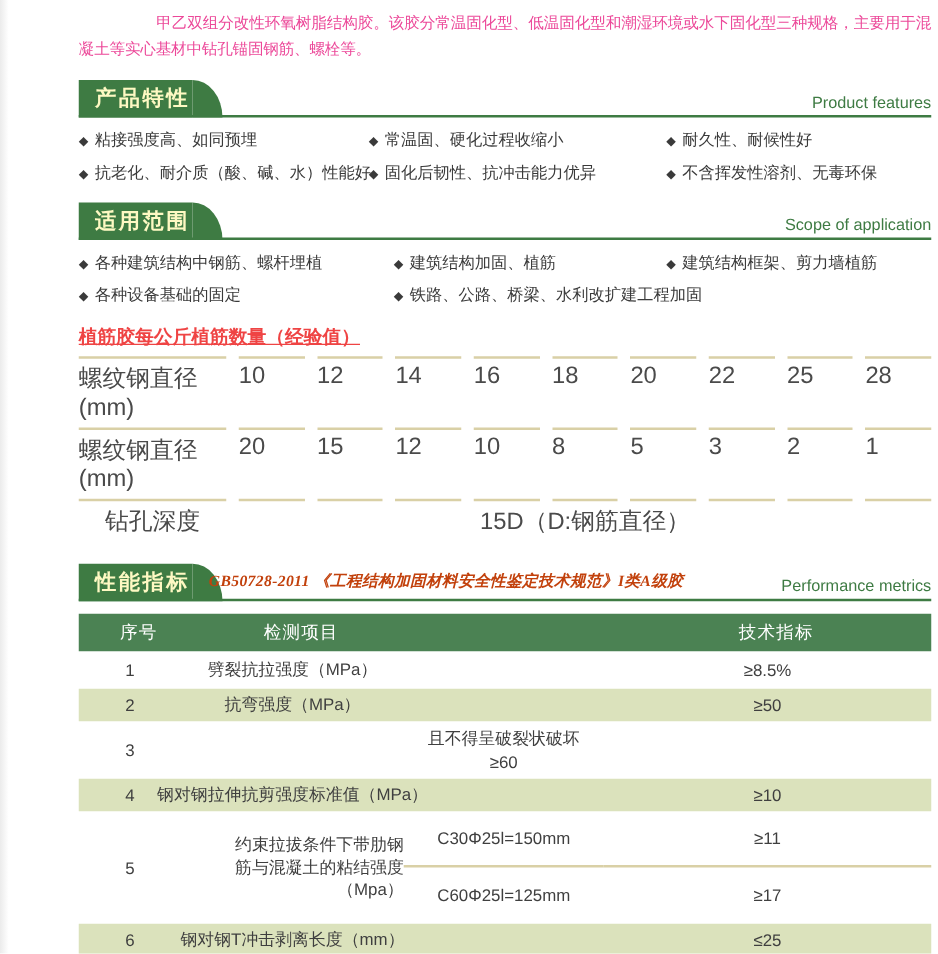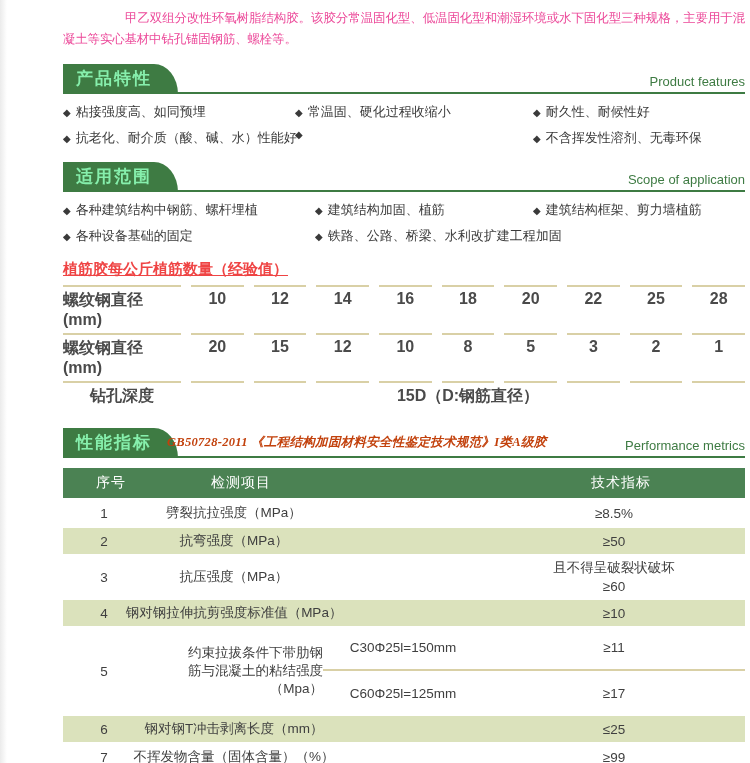--- a/index.html
+++ b/index.html
@@ -20,39 +20,39 @@
 
   
   .intro{font-size:12.5px;line-height:21px;letter-spacing:-0.2px;color:#ec4899;
     text-indent:62px;text-align:justify;}
 
   
   .sec-head{position:relative;height:30px;}
   .mt-feat{margin-top:14px;} .mt-scope{margin-top:15px;} .mt-perf{margin-top:17px;}
   .sec-line{position:absolute;left:0;right:0;bottom:0;height:2px;background:var(--green);}
   .sec-tab{position:absolute;left:0;bottom:0;height:30px;line-height:30px;background:var(--green);
-    color:#86efac;font-size:17px;font-weight:700;letter-spacing:2px;padding:0 2px 0 13px;}
+    color:#fef9c3;font-size:17px;font-weight:700;letter-spacing:2px;padding:0 2px 0 13px;}
   .sec-tab::after{content:"";position:absolute;left:100%;top:0;width:24px;height:100%;
     background:var(--green);border-radius:0 100% 0 0;}
   .sec-en{position:absolute;right:0;bottom:5px;font-size:13px;color:var(--green);padding-left:12px;}
   .std{position:absolute;left:104px;bottom:7px;font-family:"Liberation Serif","DejaVu Serif",serif;
     font-style:italic;font-weight:600;font-size:12.5px;color:#c2410c;letter-spacing:.3px;}
 
   
   .bullets{margin-top:9px;display:grid;row-gap:8px;font-size:13px;color:#3a3a3a;}
   .features-grid{grid-template-columns:232px 238px 1fr;}
   .scope-grid{grid-template-columns:252px 218px 1fr;}
   .bullet-row{display:flex;align-items:baseline;white-space:nowrap;}
   .diamond{font-size:10px;margin-right:5px;color:#3a3a3a;}
 
   
   .dosage-title{margin-top:15px;font-size:15px;font-weight:700;color:#ef4444;text-decoration:underline;}
   .dtable{margin-top:6px;display:grid;grid-template-columns:118px repeat(9,1fr);
-    column-gap:10px;font-size:16px;color:#4a4a4a;font-weight:bold;}
-  .dc{text-align:center;padding:3px 0 4px 0;}
+    column-gap:10px;font-size:19px;color:#4a4a4a;}
+  .dc{text-align:left;padding:3px 0 4px 0;}
   .dc.lbl{text-align:left;}
   .dc.ctr{text-align:center;}
   .bt{border-top:2px solid var(--tan);}
   .bb{border-bottom:2px solid var(--tan);}
   .dspan{grid-column:2 / -1;text-align:center;}
 
   
   .ptable{margin-top:10px;border-bottom:3px solid var(--green);}
   .pgrid{display:grid;grid-template-columns:82px 178px 160px 1fr;align-items:center;}
   .phead{background:var(--thead);color:#fff;font-size:14px;height:30px;}
@@ -97,20 +97,21 @@
       <div class="bullet-row">
           <span class="diamond">◆</span>
           <span>耐久性、耐候性好</span>
         </div>
       <div class="bullet-row">
           <span class="diamond">◆</span>
           <span>抗老化、耐介质（酸、碱、水）性能好</span>
         </div>
       <div class="bullet-row">
           <span class="diamond">◆</span>
+          <span>固化后韧性、抗冲击能力优异</span>
         </div>
       <div class="bullet-row">
           <span class="diamond">◆</span>
           <span>不含挥发性溶剂、无毒环保</span>
         </div>
     </div>
 
     <div class="sec-head mt-scope">
       <div class="sec-line"></div>
       <div class="sec-tab">
@@ -197,21 +198,20 @@
 
       <div class="pgrid prow hl r2">
         <div class="pc">2</div>
         <div class="pc item">抗弯强度（MPa）</div>
         <div class="pc"></div>
         <div class="pc">≥50</div>
       </div>
 
       <div class="pgrid prow r3">
         <div class="pc">3</div>
-        <div class="pc item">抗压强度（MPa）</div>
         <div class="pc"></div>
         <div class="pc two-line">
           <div>且不得呈破裂状破坏</div>
           <div>≥60</div>
         </div>
       </div>
 
       <div class="pgrid prow hl r4">
         <div class="pc">4</div>
         <div class="pc item">钢对钢拉伸抗剪强度标准值（MPa）</div>

